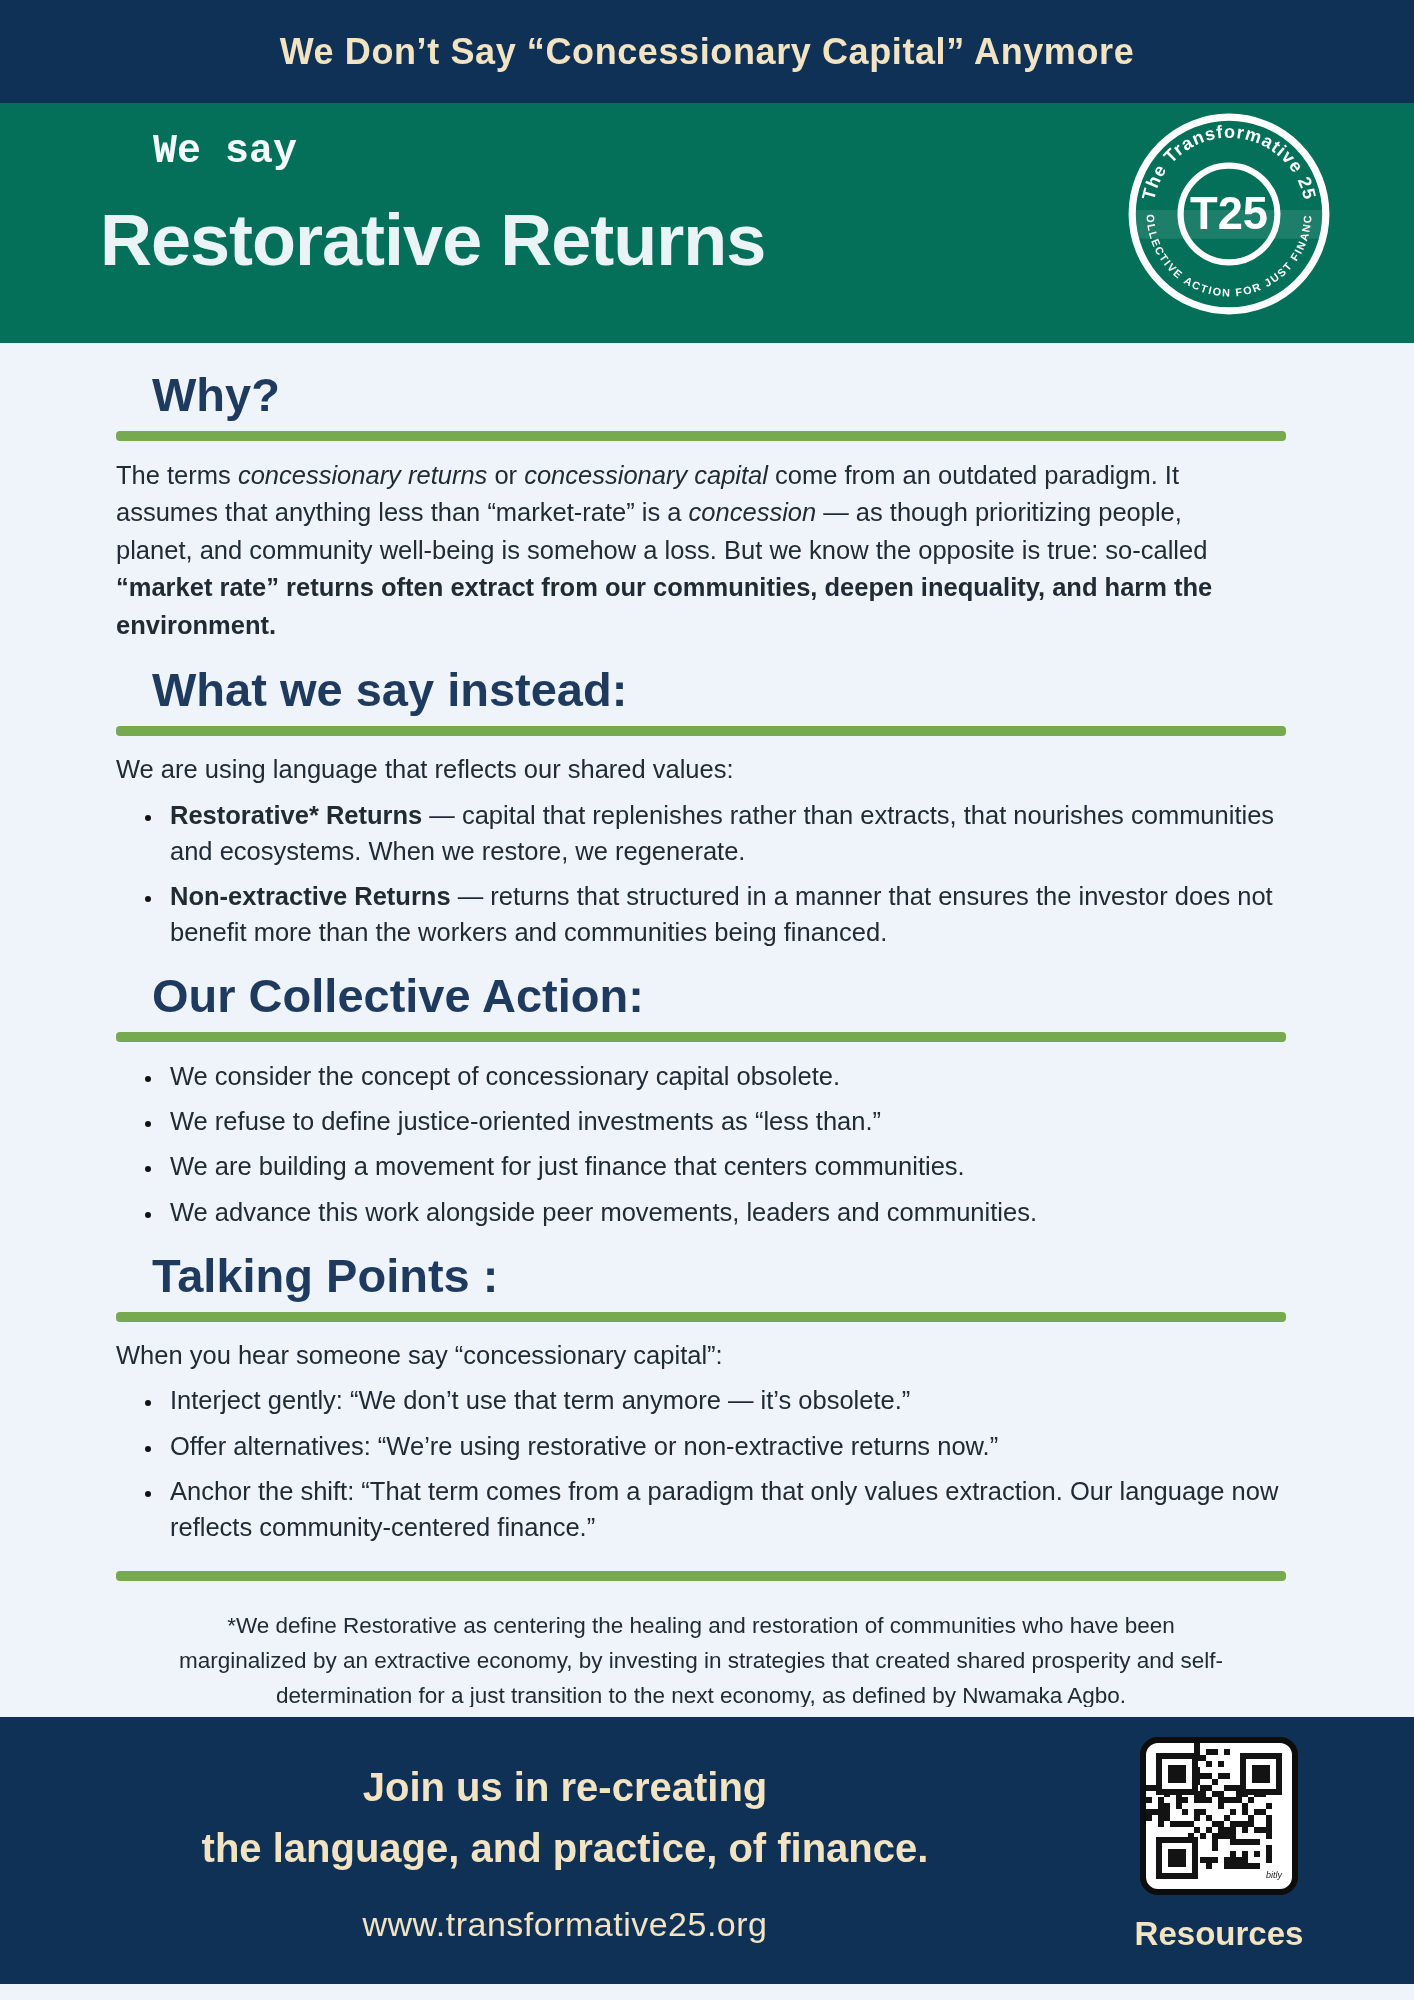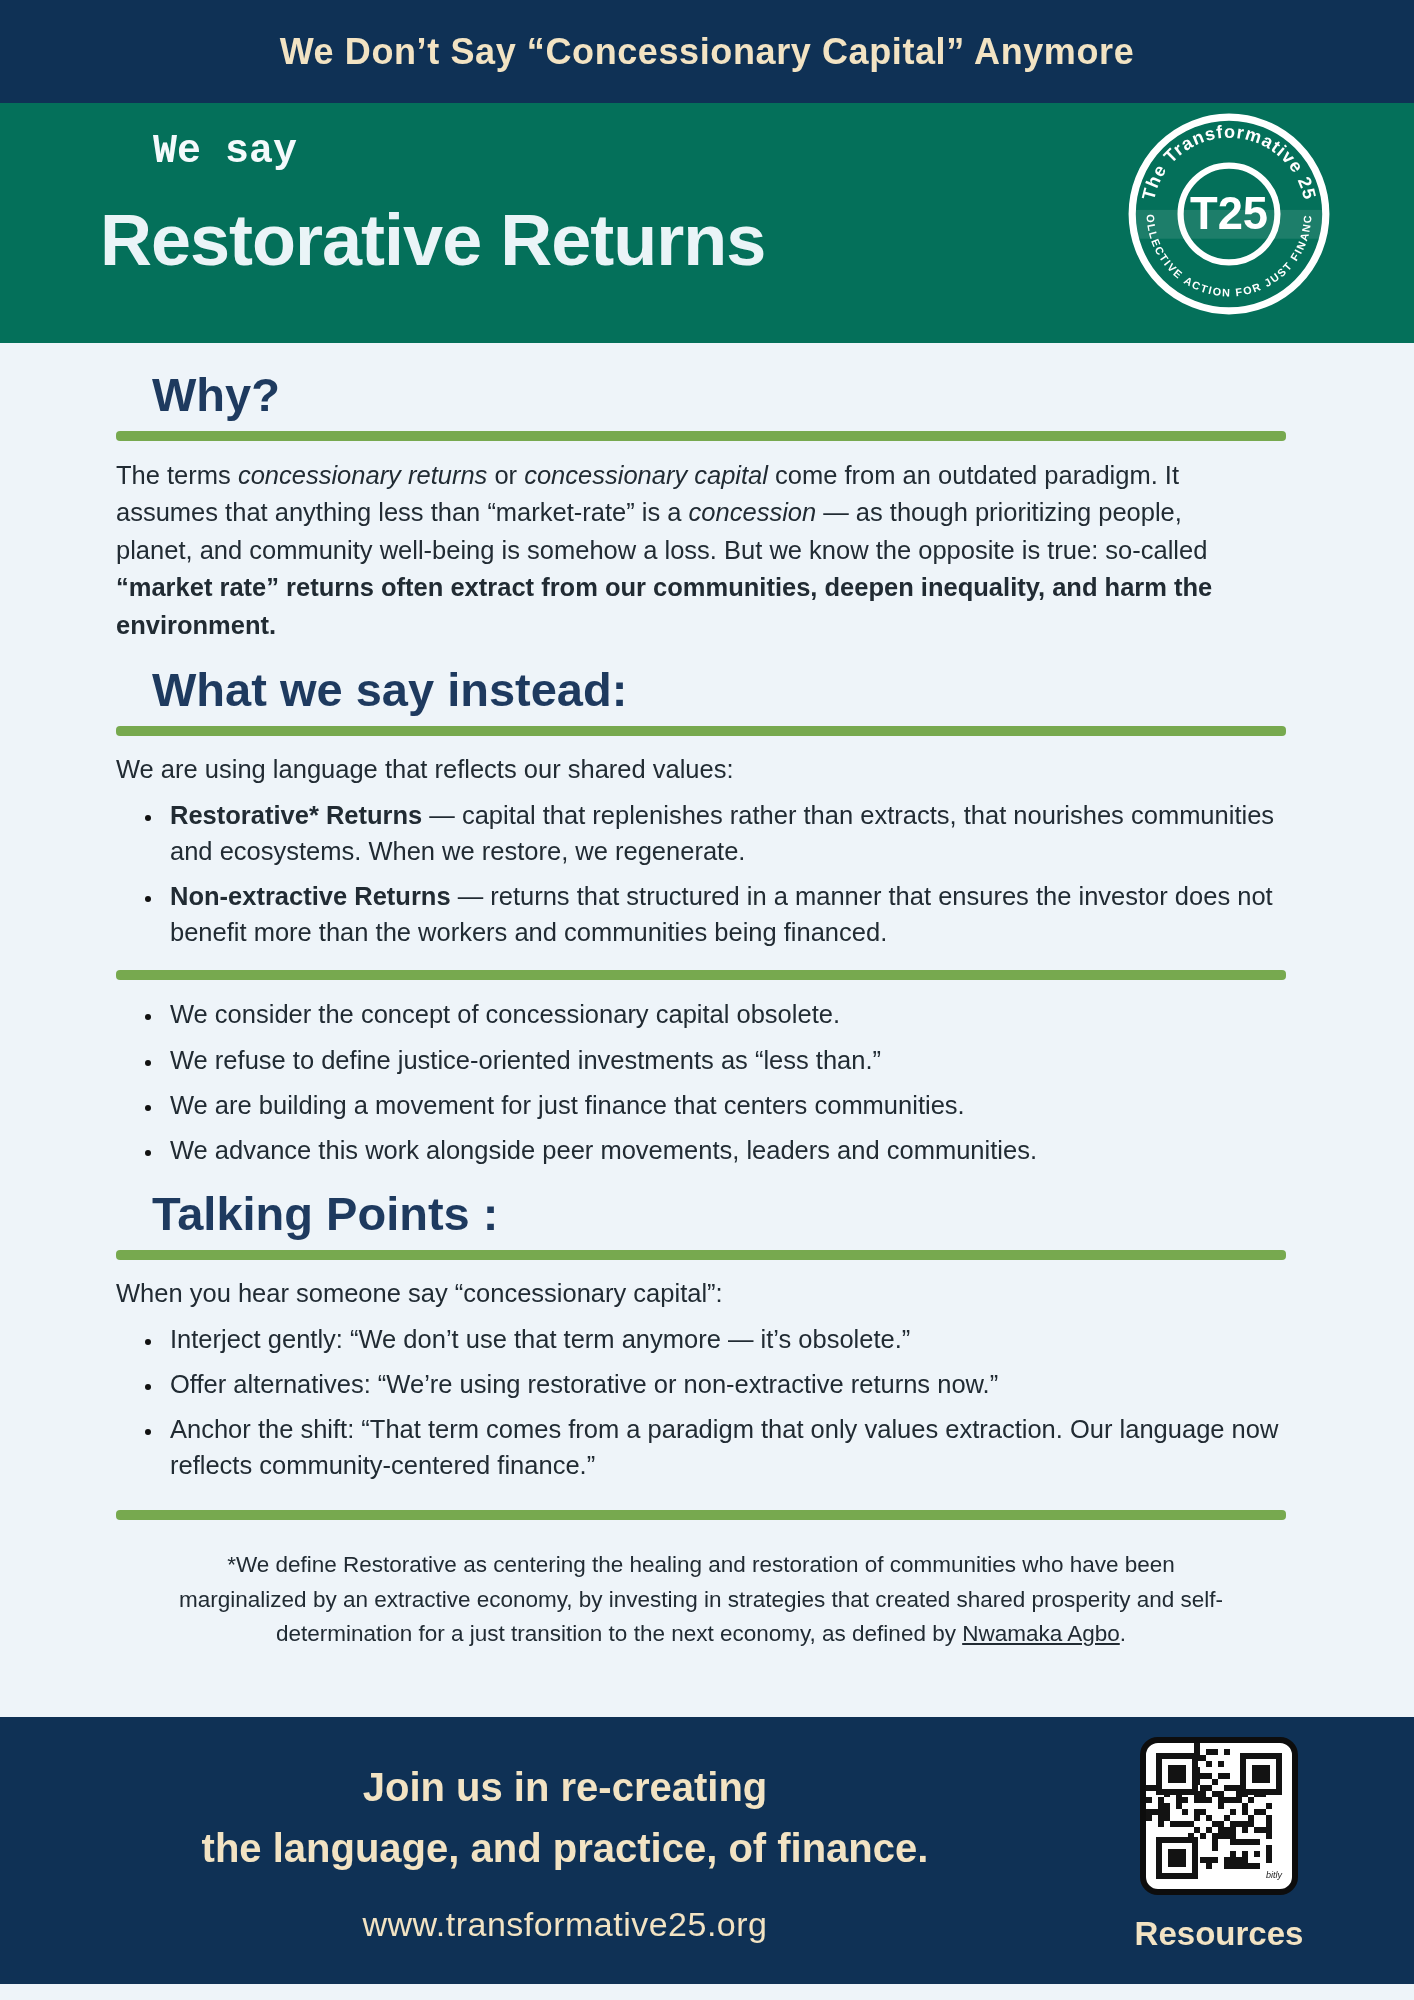--- a/index.html
+++ b/index.html
@@ -24,21 +24,21 @@
   .section{margin-bottom:20px;}
   p.body{font-size:25.5px;line-height:1.47;margin:16px 0 0;max-width:1110px;}
   .intro{font-size:25.5px;line-height:1.45;margin:15px 0 0;}
   ul{margin:9px 0 0;padding-left:48px;list-style:disc;}
   li{font-size:25.5px;line-height:1.42;padding-left:6px;margin-bottom:9px;max-width:1110px;}
   li::marker{font-size:21px;color:#111;}
   em{font-style:italic;}
   b,strong{font-weight:bold;}
   .bottom-rule{margin-top:26px;}
   .footnote{margin:28px auto 0;max-width:1080px;text-align:center;font-size:22.5px;line-height:1.55;}
-  .footnote a{color:inherit;text-decoration:underline;cursor:pointer;}
+  .footnote a{color:inherit;cursor:pointer;}
   
   .footer{position:absolute;left:0;right:0;bottom:16px;height:267px;background:#0f3155;color:#f2e3c3;}
   .footer-text{position:absolute;left:0;top:0;width:1130px;height:100%;
                display:flex;flex-direction:column;align-items:center;justify-content:center;}
   .footer-line{font-size:40px;font-weight:bold;line-height:1.52;}
   .footer-url{font-size:34px;margin-top:26px;letter-spacing:.5px;cursor:pointer;}
   .qr-area{position:absolute;right:90px;top:20px;width:210px;text-align:center;}
   .qr-card{box-sizing:border-box;width:158px;height:158px;margin:0 auto;background:#fff;
            border:6px solid #0d0d0d;border-radius:18px;position:relative;}
   .qr-grid{width:126px;height:126px;display:grid;
@@ -96,20 +96,21 @@
       <h2>What we say instead:</h2>
       <div class="rule"></div>
       <p class="intro">We are using language that reflects our shared values:</p>
       <ul>
         <li><b>Restorative* Returns</b><span> — capital that replenishes rather than extracts, that nourishes communities and ecosystems. When we restore, we regenerate.</span></li>
         <li><b>Non-extractive Returns</b><span> — returns that structured in a manner that ensures the investor does not benefit more than the workers and communities being financed.</span></li>
       </ul>
     </section>
 
     <section class="section">
+      <h2>Our Collective Action:</h2>
       <div class="rule"></div>
       <ul style="margin-top:16px;">
         <li>We consider the concept of concessionary capital obsolete.</li>
         <li>We refuse to define justice-oriented investments as “less than.”</li>
         <li>We are building a movement for just finance that centers communities.</li>
         <li>We advance this work alongside peer movements, leaders and communities.</li>
       </ul>
     </section>
 
     <section class="section">

